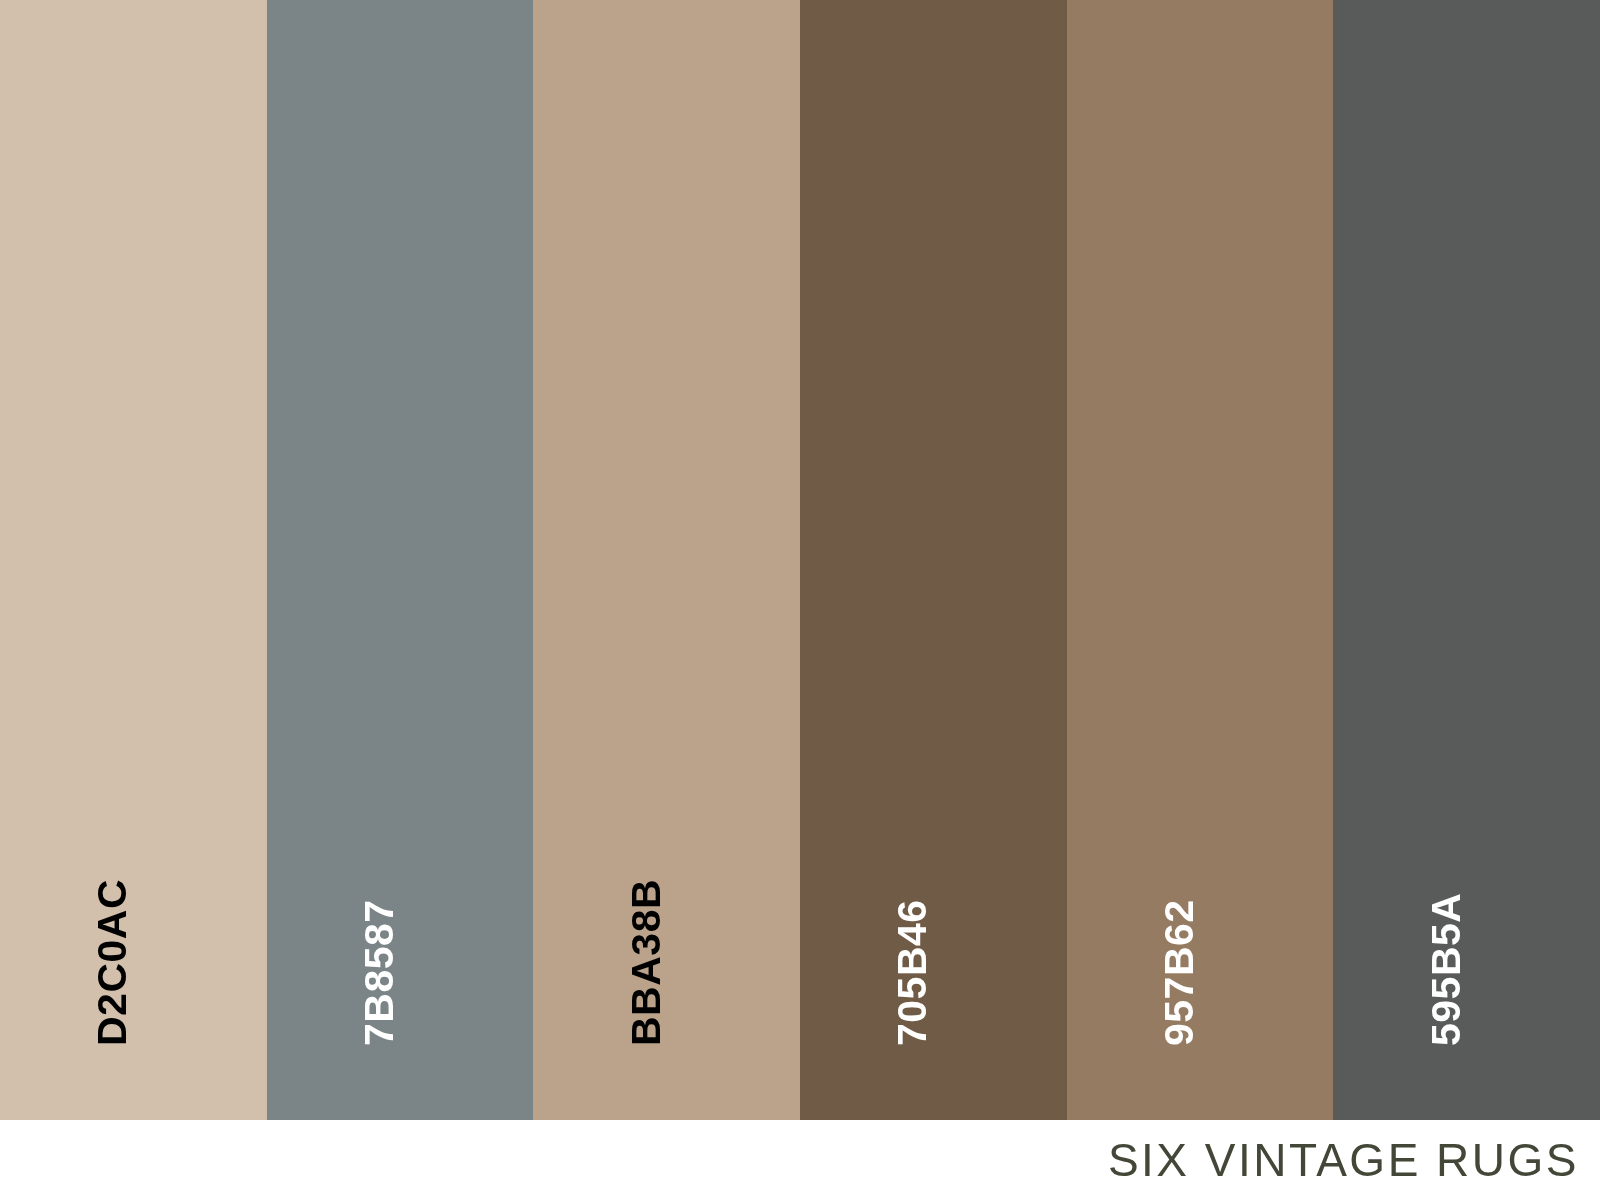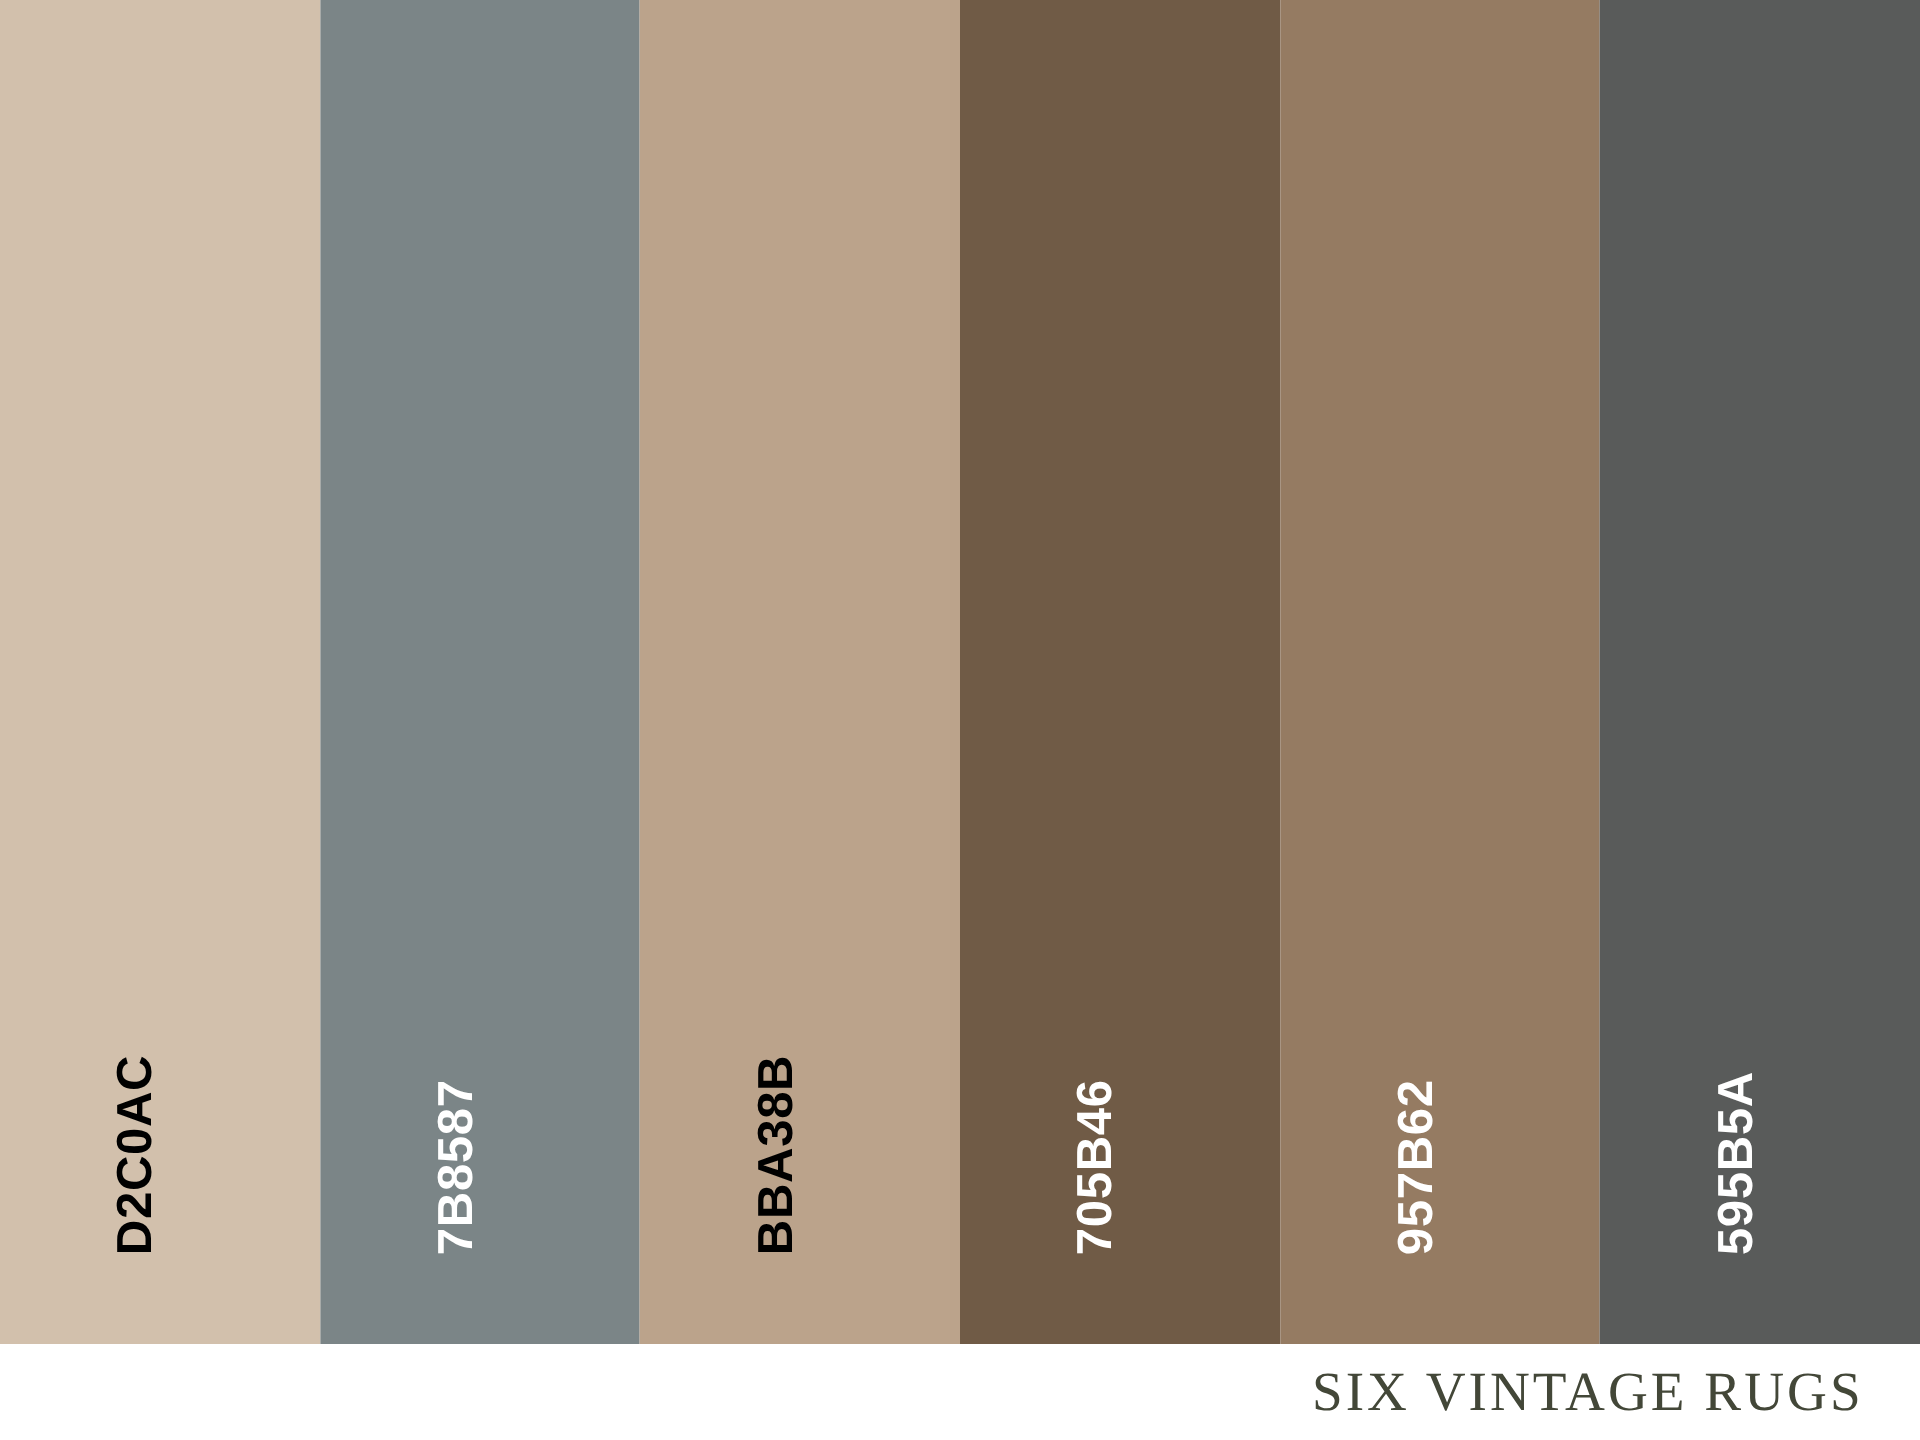--- a/index.html
+++ b/index.html
@@ -59,25 +59,25 @@
     top: 1120px;
     width: 1600px;
     height: 80px;
     background: #ffffff;
     display: flex;
     align-items: center;
     justify-content: flex-end;
   }
 
   #brand-wordmark {
-    font-family: Liberation Serif, serif;
+    font-family: Liberation Sans, sans-serif;
     font-size: 46px;
     letter-spacing: 2.5px;
     color: #434738;
-    padding-right: 47px;
+    padding-right: 21px;
     white-space: nowrap;
     line-height: 1;
   }
 </style>
 </head>
 <body>
 
 <div id="palette-page">
 
   <div id="swatch-strip">

